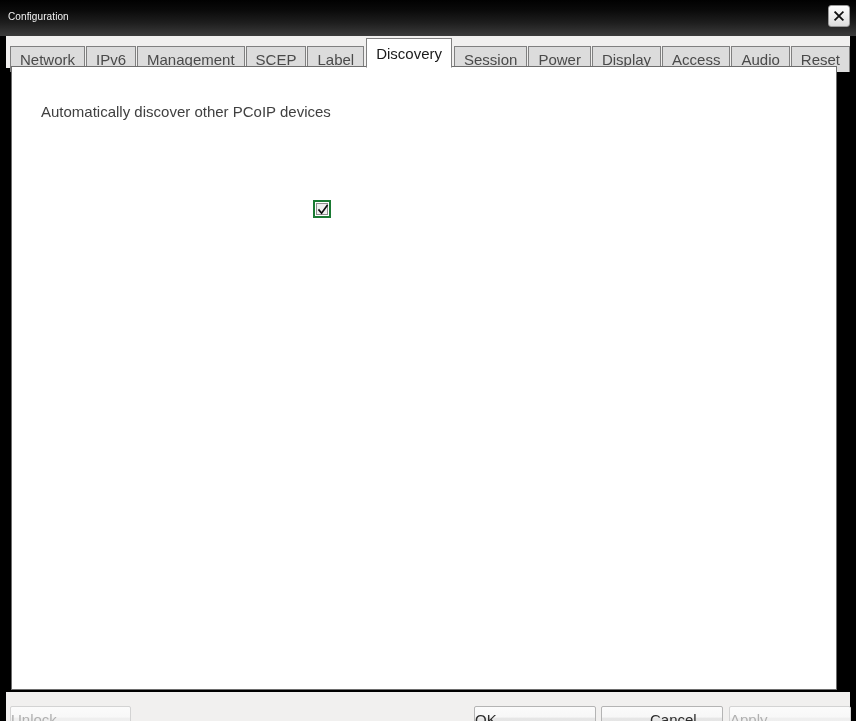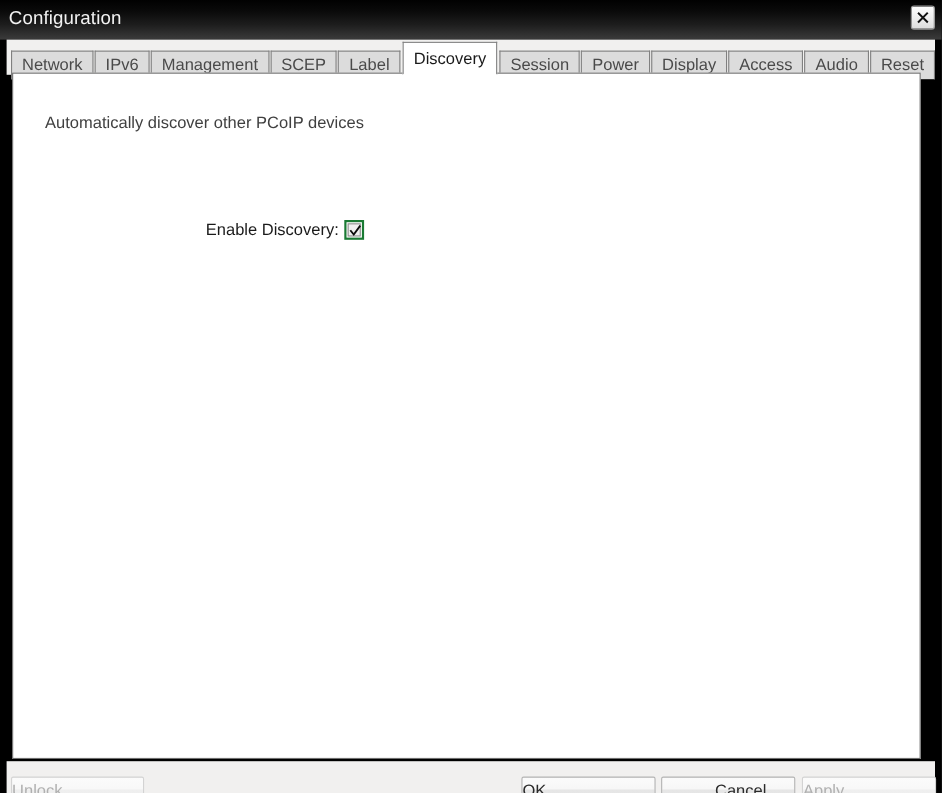--- a/index.html
+++ b/index.html
@@ -31,21 +31,21 @@
     width: 856px;
     height: 36px;
     background: linear-gradient(to bottom, #010101 0%, #0a0a0a 28%, #1d1d1d 62%, #3b3b3b 100%);
     overflow: hidden;
   }
   .title-text {
     position: absolute;
     left: 8px;
     top: 7px;
     color: #f2f2f2;
-    font-size: 17px;
+    font-size: 10px;
     line-height: 19px;
     letter-spacing: 0.1px;
     white-space: nowrap;
   }
   .close-btn {
     position: absolute;
     left: 828px;
     top: 5px;
     width: 22px;
     height: 22px;
@@ -228,21 +228,20 @@
       <div class="tab">Access</div>
       <div class="tab">Audio</div>
       <div class="tab">Reset</div>
     </div>
   </div>
 
   <div class="panel">
     <div class="panel-heading">Automatically discover other PCoIP devices</div>
 
     <div class="field-row">
-      <div class="field-label">Enable Discovery:</div>
       <div class="checkbox">
         <div class="checkbox-inner">
           <span>
             <svg width="12" height="12" viewBox="0 0 12 12" aria-hidden="true">
               <path d="M2 6 L4.6 9.2 L10 1.8" stroke="#0d0d0d" stroke-width="1.7" fill="none" stroke-linecap="square"></path>
             </svg>
           </span>
         </div>
       </div>
     </div>

